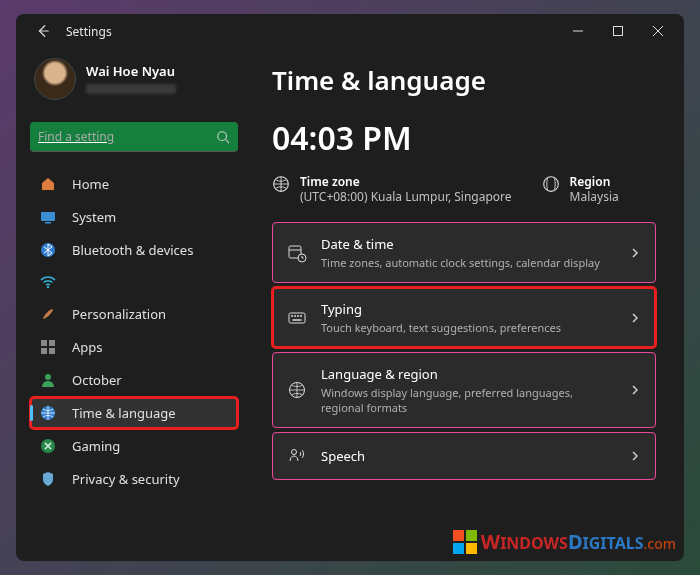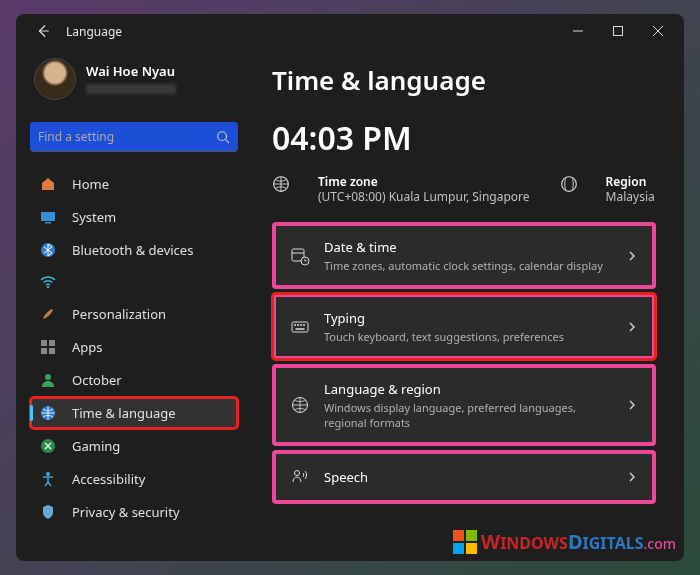--- a/index.html
+++ b/index.html
@@ -9,63 +9,63 @@
   .titlebar .back { width: 26px; height: 26px; display: flex; align-items: center; justify-content: center; border-radius: 4px; }
   .titlebar .title { font-size: 12px; margin-left: 10px; color: #e6e6e6; }
   .wincontrols { margin-left: auto; display: flex; }
   .wincontrols > div { width: 40px; height: 30px; display: flex; align-items: center; justify-content: center; }
   .body { flex: 1; display: flex; overflow: hidden; }
   .sidebar { width: 232px; padding: 4px 10px 10px 14px; display: flex; flex-direction: column; gap: 4px; }
   .profile { display: flex; align-items: center; gap: 10px; padding: 6px 4px 10px; }
   .avatar { width: 42px; height: 42px; border-radius: 50%; background: radial-gradient(circle at 50% 35%, #d9b38c 0 30%, #3a2a1a 40% 100%); border: 1px solid #444; }
   .profile .name { font-size: 13px; font-weight: 600; line-height: 1.2; }
   .profile .sub { width: 90px; height: 10px; background: #3a3a3a; border-radius: 2px; filter: blur(1.5px); margin-top: 4px; }
-  .search { margin-top: 8px; display: flex; align-items: center; background: #1d4ed8; border-radius: 4px; padding: 6px 8px; border-bottom: 1px solid #555; }
+  .search { margin-top: 8px; display: flex; align-items: center; background: #15803d; border-radius: 4px; padding: 6px 8px; border-bottom: 1px solid #555; text-decoration: underline; }
   .search input { background: transparent; border: none; color: #ccc; font-size: 12px; outline: none; flex: 1; }
   .search input::placeholder { color: #aaa; }
   .nav { margin-top: 12px; display: flex; flex-direction: column; gap: 1px; }
   .nav-item { display: flex; align-items: center; gap: 16px; padding: 7px 10px; border-radius: 4px; font-size: 13px; color: #e0e0e0; position: relative; }
   .nav-item.active { background: #323232; }
   .nav-item.active::before { content: ""; position: absolute; left: 0; top: 8px; bottom: 8px; width: 3px; background: #4cc2ff; border-radius: 2px; }
   .nav-item .ico { width: 16px; height: 16px; display: flex; align-items: center; justify-content: center; }
   .main { flex: 1; padding: 10px 28px 10px 24px; overflow-y: auto; }
   .page-title { font-size: 26px; font-weight: 600; margin: 4px 0 18px; }
   .clock { font-size: 32px; font-weight: 600; }
   .date { font-size: 12px; color: #c8c8c8; margin-top: 2px; }
   .inforow { display: flex; gap: 30px; margin: 14px 0 18px; }
-  .infoitem { display: flex; gap: 28px; align-items: flex-start; }
+  .infoitem { display: flex; gap: 10px; align-items: flex-start; }
   .infoitem .ico { width: 18px; height: 18px; margin-top: 2px; color: #ddd; }
   .infoitem .lbl { font-size: 12px; font-weight: 600; }
   .infoitem .val { font-size: 12px; color: #c0c0c0; line-height: 1.2; }
   .cards { display: flex; flex-direction: column; gap: 4px; }
-  .card { background: #2b2b2b; border-radius: 4px; display: flex; align-items: center; padding: 12px 14px; gap: 14px; border: 4px solid #ec4899; }
+  .card { background: #2b2b2b; border-radius: 4px; display: flex; align-items: center; padding: 12px 14px; gap: 14px; border: 1px solid #ec4899; }
   .card .ico { width: 20px; height: 20px; color: #e4e4e4; display: flex; align-items: center; justify-content: center; }
   .card .txt { flex: 1; }
   .card .ct { font-size: 13px; font-weight: 400; }
   .card .cs { font-size: 11px; color: #b0b0b0; margin-top: 2px; }
   .card .chev { color: #ccc; }
   .hl-red { outline: 3px solid #e82020; outline-offset: -2px; }
   .wm { position: absolute; right: 24px; bottom: 20px; font-size: 20px; font-weight: 700; display: flex; align-items: center; gap: 4px; }
   .wm .flag { width: 24px; height: 24px; display: grid; grid-template: 1fr 1fr / 1fr 1fr; gap: 2px; }
   .wm .flag div:nth-child(1){background:#f25022;} .wm .flag div:nth-child(2){background:#7fba00;}
   .wm .flag div:nth-child(3){background:#00a4ef;} .wm .flag div:nth-child(4){background:#ffb900;}
-  .wm .wt1 { color: #c82626; } .wm .wt2 { color: #2b78c4; } .wm .wt3 { color: #ec4899; font-weight: 500; }
+  .wm .wt1 { color: #c82626; } .wm .wt2 { color: #2b78c4; } .wm .wt3 { color: #c2410c; font-weight: 500; }
 </style>
 </head>
 <body>
 
 <div class="window">
   <div class="titlebar">
     <div class="back">
       <svg width="14" height="14" viewBox="0 0 16 16">
           <path d="M10 2 4 8l6 6" stroke="#ddd" stroke-width="1.4" fill="none" stroke-linecap="round"></path>
           <path d="M4 8h10" stroke="#ddd" stroke-width="1.4" stroke-linecap="round"></path>
         </svg>
     </div>
-    <div class="title">Language</div>
+    <div class="title">Settings</div>
     <div class="wincontrols">
       <div>
           <svg width="10" height="10">
             <line x1="0" y1="5" x2="10" y2="5" stroke="#ddd" stroke-width="1"></line>
           </svg>
         </div>
       <div>
           <svg width="10" height="10">
             <rect x="0.5" y="0.5" width="9" height="9" stroke="#ddd" fill="none" stroke-width="1"></rect>
           </svg>
@@ -167,29 +167,20 @@
             <span>Time &amp; language</span>
           </div>
         <div class="nav-item">
             <span class="ico">
               <svg width="16" height="16" viewBox="0 0 16 16">
                 <circle cx="8" cy="8" r="7" fill="#2a8a4a"></circle>
                 <path d="M5 5l3 3 3-3M5 11l3-3 3 3" stroke="#fff" stroke-width="1.2" fill="none"></path>
               </svg>
             </span>
             <span>Gaming</span>
-          </div>
-        <div class="nav-item">
-            <span class="ico">
-              <svg width="16" height="16" viewBox="0 0 16 16">
-                <circle cx="8" cy="3" r="2" fill="#4a9fd4"></circle>
-                <path d="M3 6h10M8 6v5m0 0-3 4m3-4 3 4" stroke="#4a9fd4" stroke-width="1.5" fill="none"></path>
-              </svg>
-            </span>
-            <span>Accessibility</span>
           </div>
         <div class="nav-item">
             <span class="ico">
               <svg width="16" height="16" viewBox="0 0 16 16">
                 <path d="M8 1 3 3v5c0 4 3 6 5 7 2-1 5-3 5-7V3z" fill="#6aa8d8"></path>
               </svg>
             </span>
             <span>Privacy &amp; security</span>
           </div>
       </div>

